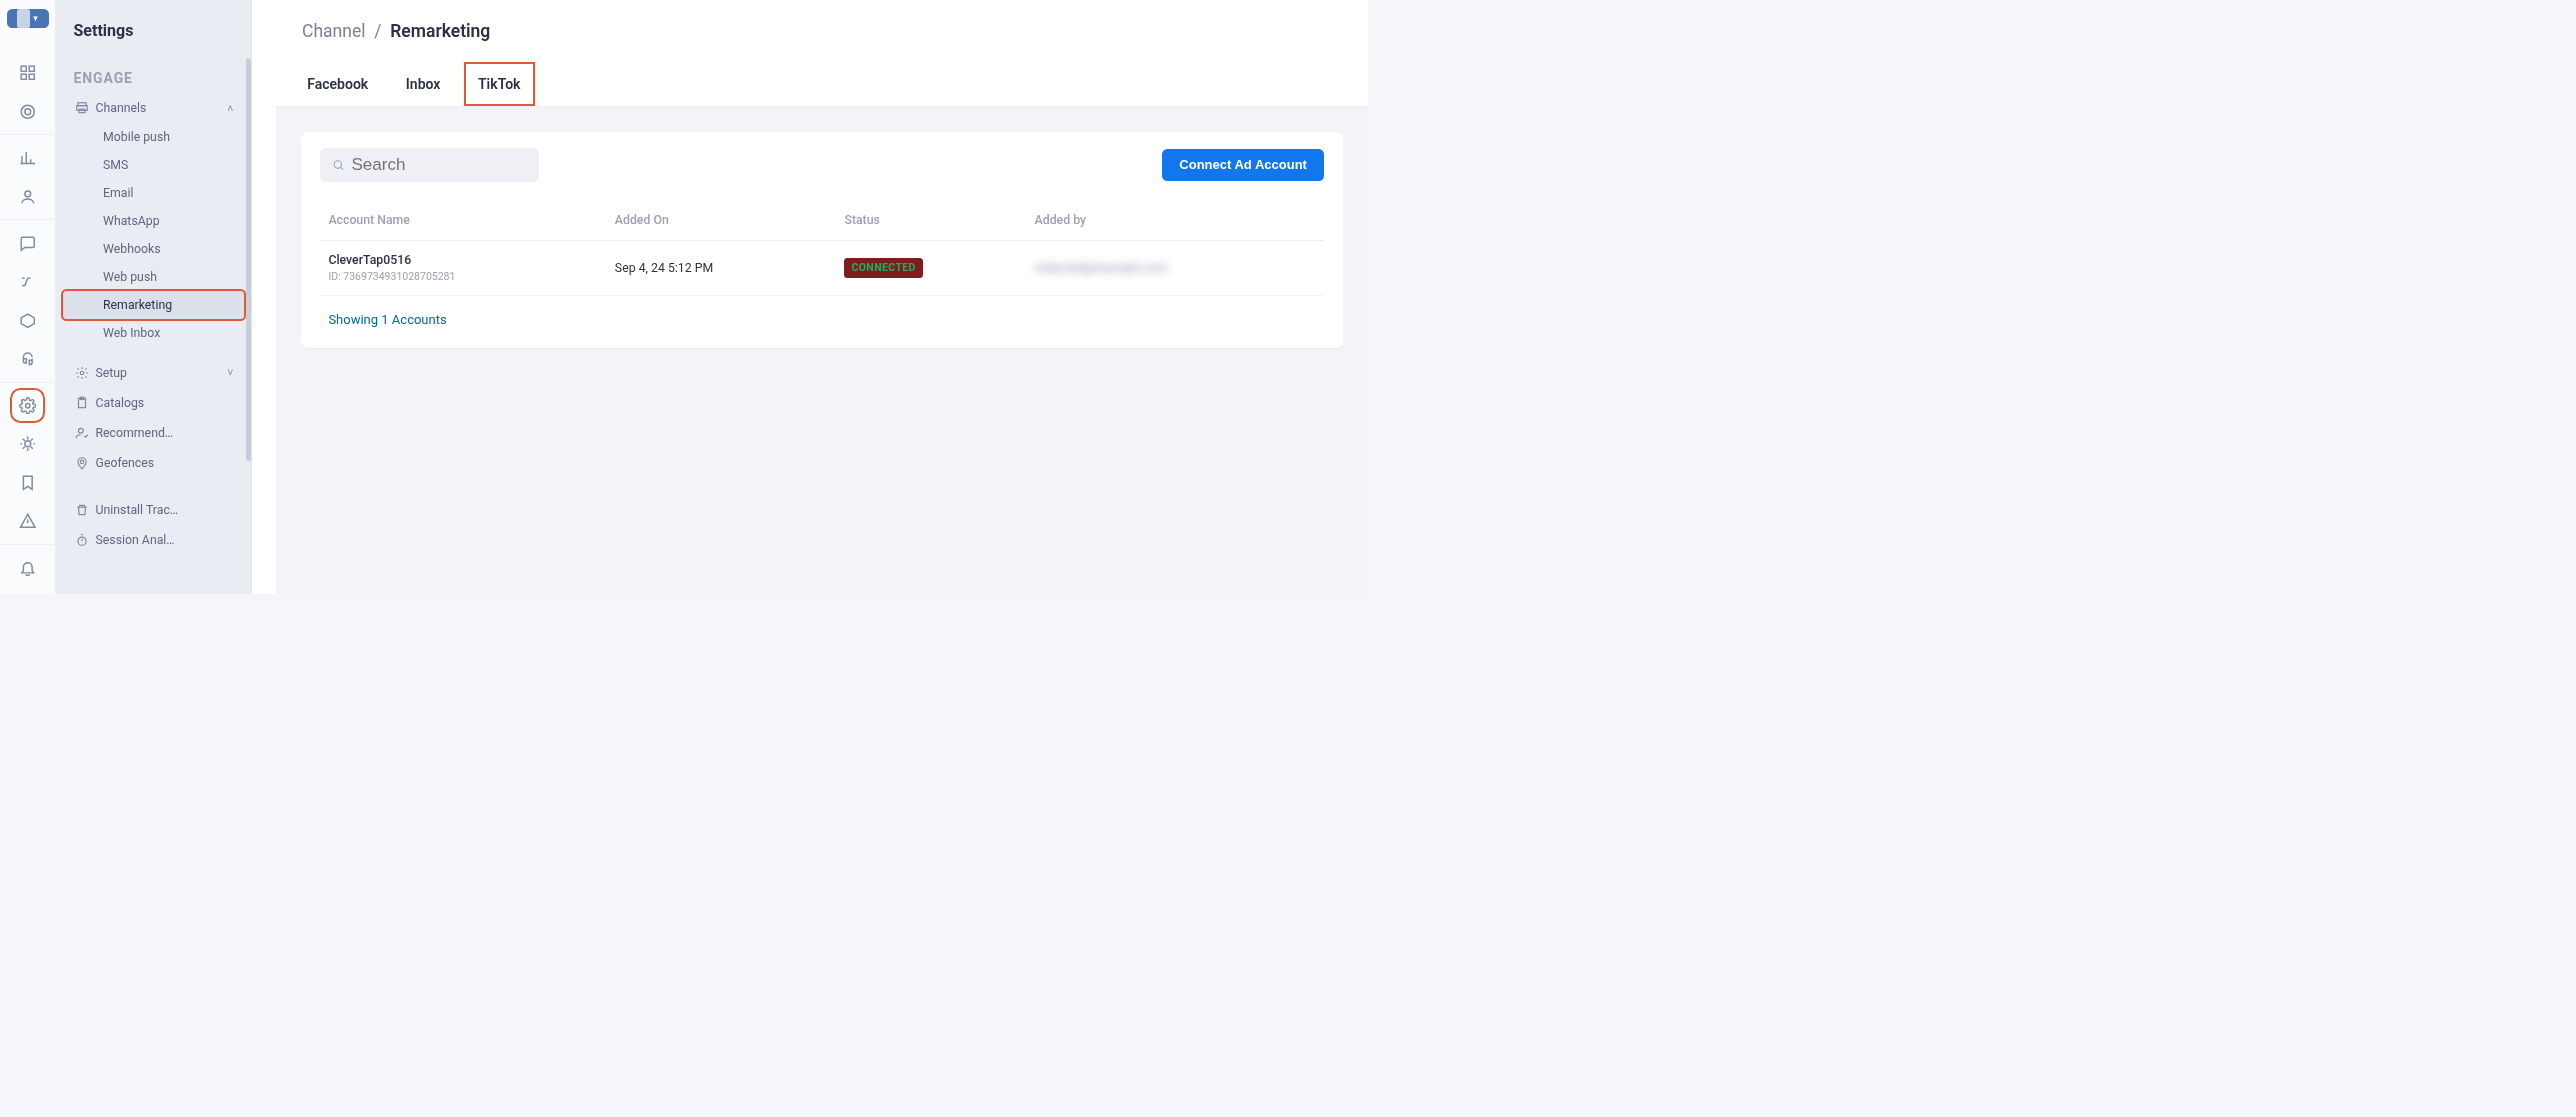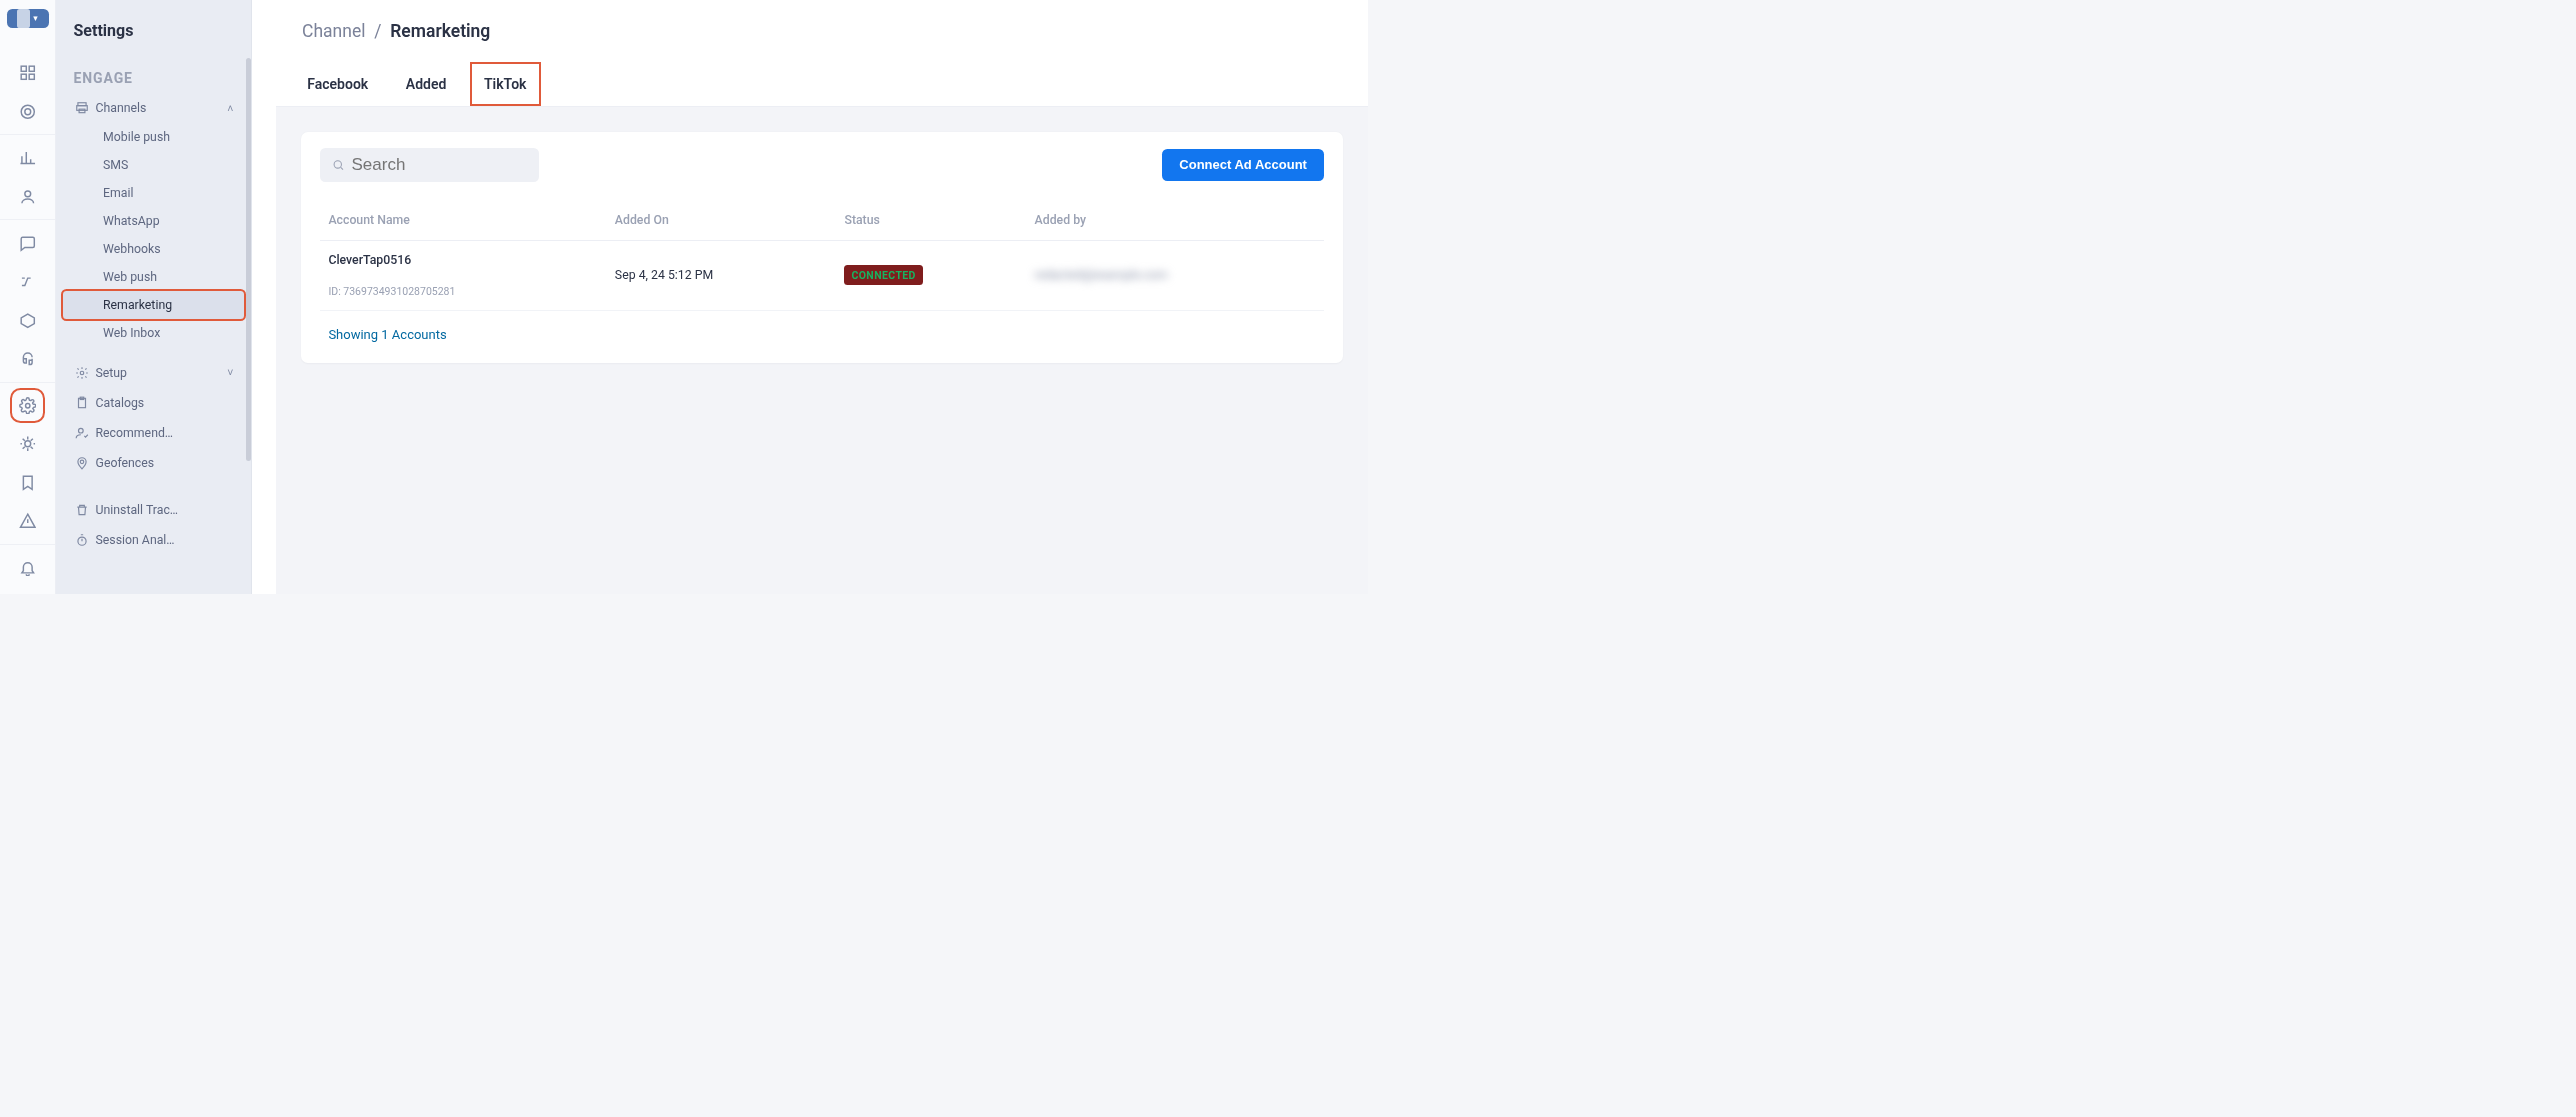--- a/index.html
+++ b/index.html
@@ -247,21 +247,21 @@
     border-bottom: 0.9px solid #eceef4;
   }
   table.accounts tbody td {
     padding: 12.3px 8.8px;
     border-bottom: 0.9px solid #f1f3f7;
     font-size: 12.3px;
     color: #2b3245;
     vertical-align: middle;
   }
   .acct-name { font-weight: 500; }
-  .acct-id { font-size: 10.5px; color: #9aa1b3; margin-top: 18px; }
+  .acct-id { font-size: 10.5px; color: #9aa1b3; margin-top: 3px; }
   .status-pill {
     display: inline-block;
     background: #7f1d1d;
     color: #17b25f;
     font-weight: 700;
     font-size: 10.5px;
     letter-spacing: 0.4px;
     padding: 3.5px 7px;
     border-radius: 3.5px;
   }
@@ -473,21 +473,21 @@
 
   <div class="main">
     <div class="main-header">
       <div class="breadcrumb">
         <span>Channel</span>
         <span class="sep">/</span>
         <span class="current">Remarketing</span>
       </div>
       <div class="tabs">
         <div class="tab">Facebook</div>
-        <div class="tab">Added</div>
+        <div class="tab">Inbox</div>
         <div class="tab active highlight">TikTok</div>
       </div>
     </div>
 
     <div class="main-body">
       <div class="card">
         <div class="card-top">
           <div class="search-wrap">
             <svg viewBox="0 0 24 24" fill="none" stroke="currentColor" stroke-width="2">
                 <circle cx="11" cy="11" r="7"></circle>

